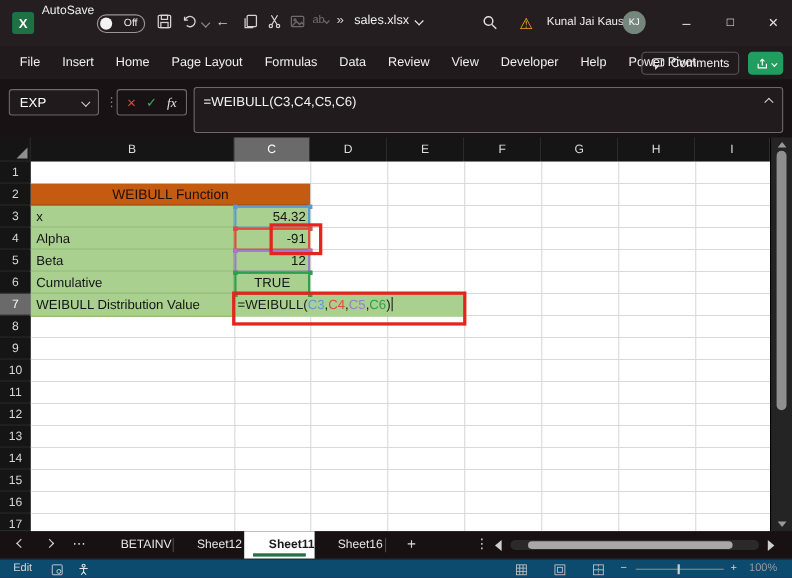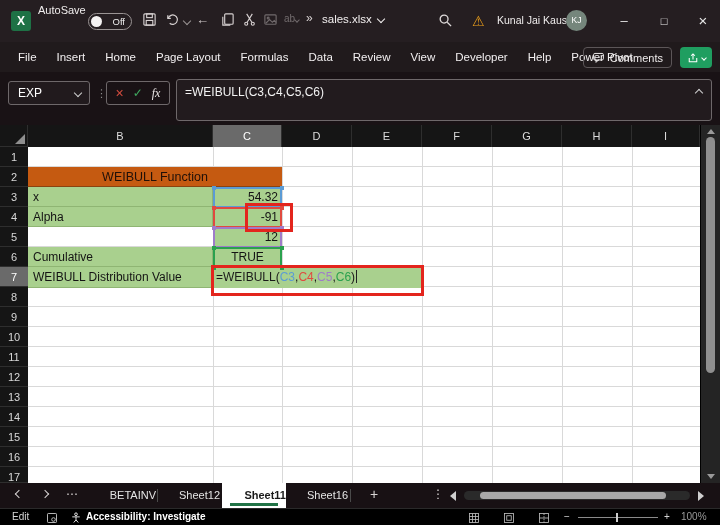--- a/index.html
+++ b/index.html
@@ -83,21 +83,21 @@
   .ssep{position:absolute;top:6px;width:1px;height:13px;background:#4a4a4a;}
   .hscroll{position:absolute;left:464px;top:8px;width:226px;height:9px;background:#2a2a2a;border-radius:5px;}
   .hthumb{position:absolute;left:16px;top:1px;width:186px;height:7px;background:#a8a8a8;border-radius:4px;}
   .tri{width:0;height:0;border-style:solid;position:absolute;}
   .tri.left{border-width:5px 6px 5px 0;border-color:transparent #cfcfcf transparent transparent;}
   .tri.right{border-width:5px 0 5px 6px;border-color:transparent transparent transparent #cfcfcf;}
   .tri.up{border-width:0 4px 5px 4px;border-color:transparent transparent #9a9a9a transparent;left:6px;top:4px;}
   .tri.down{border-width:5px 4px 0 4px;border-color:#9a9a9a transparent transparent transparent;left:6px;bottom:4px;}
 
   
-  .statusbar{position:absolute;left:0;top:508px;width:720px;height:17px;background:#000000;border-top:1px solid #2a2a2a;
+  .statusbar{position:absolute;left:0;top:508px;width:720px;height:17px;background:#0c4a6e;border-top:1px solid #2a2a2a;
              font-size:10px;color:#d6d6d6;}
   .sb{position:absolute;top:0;height:17px;line-height:16px;}
   .zoomtrack{position:absolute;left:578px;top:8px;width:80px;height:1px;background:#8a8a8a;}
   .zoomthumb{position:absolute;left:38px;top:-4px;width:2px;height:9px;background:#cfcfcf;}
 
   .chv{display:inline-block;width:6px;height:6px;border-right:1.5px solid currentColor;border-bottom:1.5px solid currentColor;transform:rotate(45deg);}
   .chv.up{transform:rotate(-135deg);}
   .chv.left{transform:rotate(135deg);}
   .chv.right{transform:rotate(-45deg);}
   svg{display:block;}
@@ -254,20 +254,21 @@
       <div class="vline" style="left:324px;"></div>
       <div class="vline" style="left:394px;"></div>
       <div class="vline" style="left:464px;"></div>
       <div class="vline" style="left:534px;"></div>
       <div class="vline" style="left:604px;"></div>
 
       <div class="cellblock title-cell">WEIBULL Function</div>
 
       <div class="cellblock lab" style="top:40px;">x</div>
       <div class="cellblock lab" style="top:60px;">Alpha</div>
+      <div class="cellblock lab" style="top:80px;">Beta</div>
       <div class="cellblock lab" style="top:120px;height:21px;">WEIBULL Distribution Value</div>
       <div class="cellblock lab" style="top:100px;">Cumulative</div>
 
       <div class="cellblock val" style="top:40px;">54.32</div>
       <div class="cellblock val" style="top:60px;">-91</div>
       <div class="cellblock val" style="top:80px;">12</div>
       <div class="cellblock val center" style="top:100px;">TRUE</div>
 
       <div class="cellblock editbox">
         <span style="color:#1a1a1a;">=WEIBULL(</span><span style="color:#5B9BD5;">C3</span><span style="color:#1a1a1a;">,</span><span style="color:#E04A3F;">C4</span><span style="color:#1a1a1a;">,</span><span style="color:#9E7CC9;">C5</span><span style="color:#1a1a1a;">,</span><span style="color:#2AA14E;">C6</span><span style="color:#1a1a1a;">)</span><span class="caret"></span>
@@ -318,21 +319,20 @@
           <rect x="2" y="2" width="12" height="12" rx="1"></rect>
           <circle cx="10" cy="10" r="2.4"></circle>
         </svg>
     </span>
     <span class="sb" style="left:70px;top:3px;">
       <svg width="12" height="12" viewBox="0 0 16 16" fill="none" stroke="#e8e8e8" stroke-width="1.3">
           <circle cx="8" cy="3" r="1.8"></circle>
           <path d="M3 6.5 h10 M8 6.5 v4 M5 14 l3-3.5 3 3.5"></path>
         </svg>
     </span>
-    <span class="sb" style="left:86px;font-weight:bold;color:#fff;">Accessibility: Investigate</span>
     <span class="sb" style="left:468px;top:3px;">
       <svg width="12" height="12" viewBox="0 0 16 16" fill="none" stroke="#c0c0c0" stroke-width="1.1">
           <rect x="2" y="2" width="12" height="12"></rect>
           <path d="M2 6 h12 M2 10 h12 M6 2 v12 M10 2 v12"></path>
         </svg>
     </span>
     <span class="sb" style="left:503px;top:3px;">
       <svg width="12" height="12" viewBox="0 0 16 16" fill="none" stroke="#c0c0c0" stroke-width="1.1">
           <rect x="2" y="2" width="12" height="12"></rect>
           <rect x="5" y="5" width="6" height="6"></rect>

